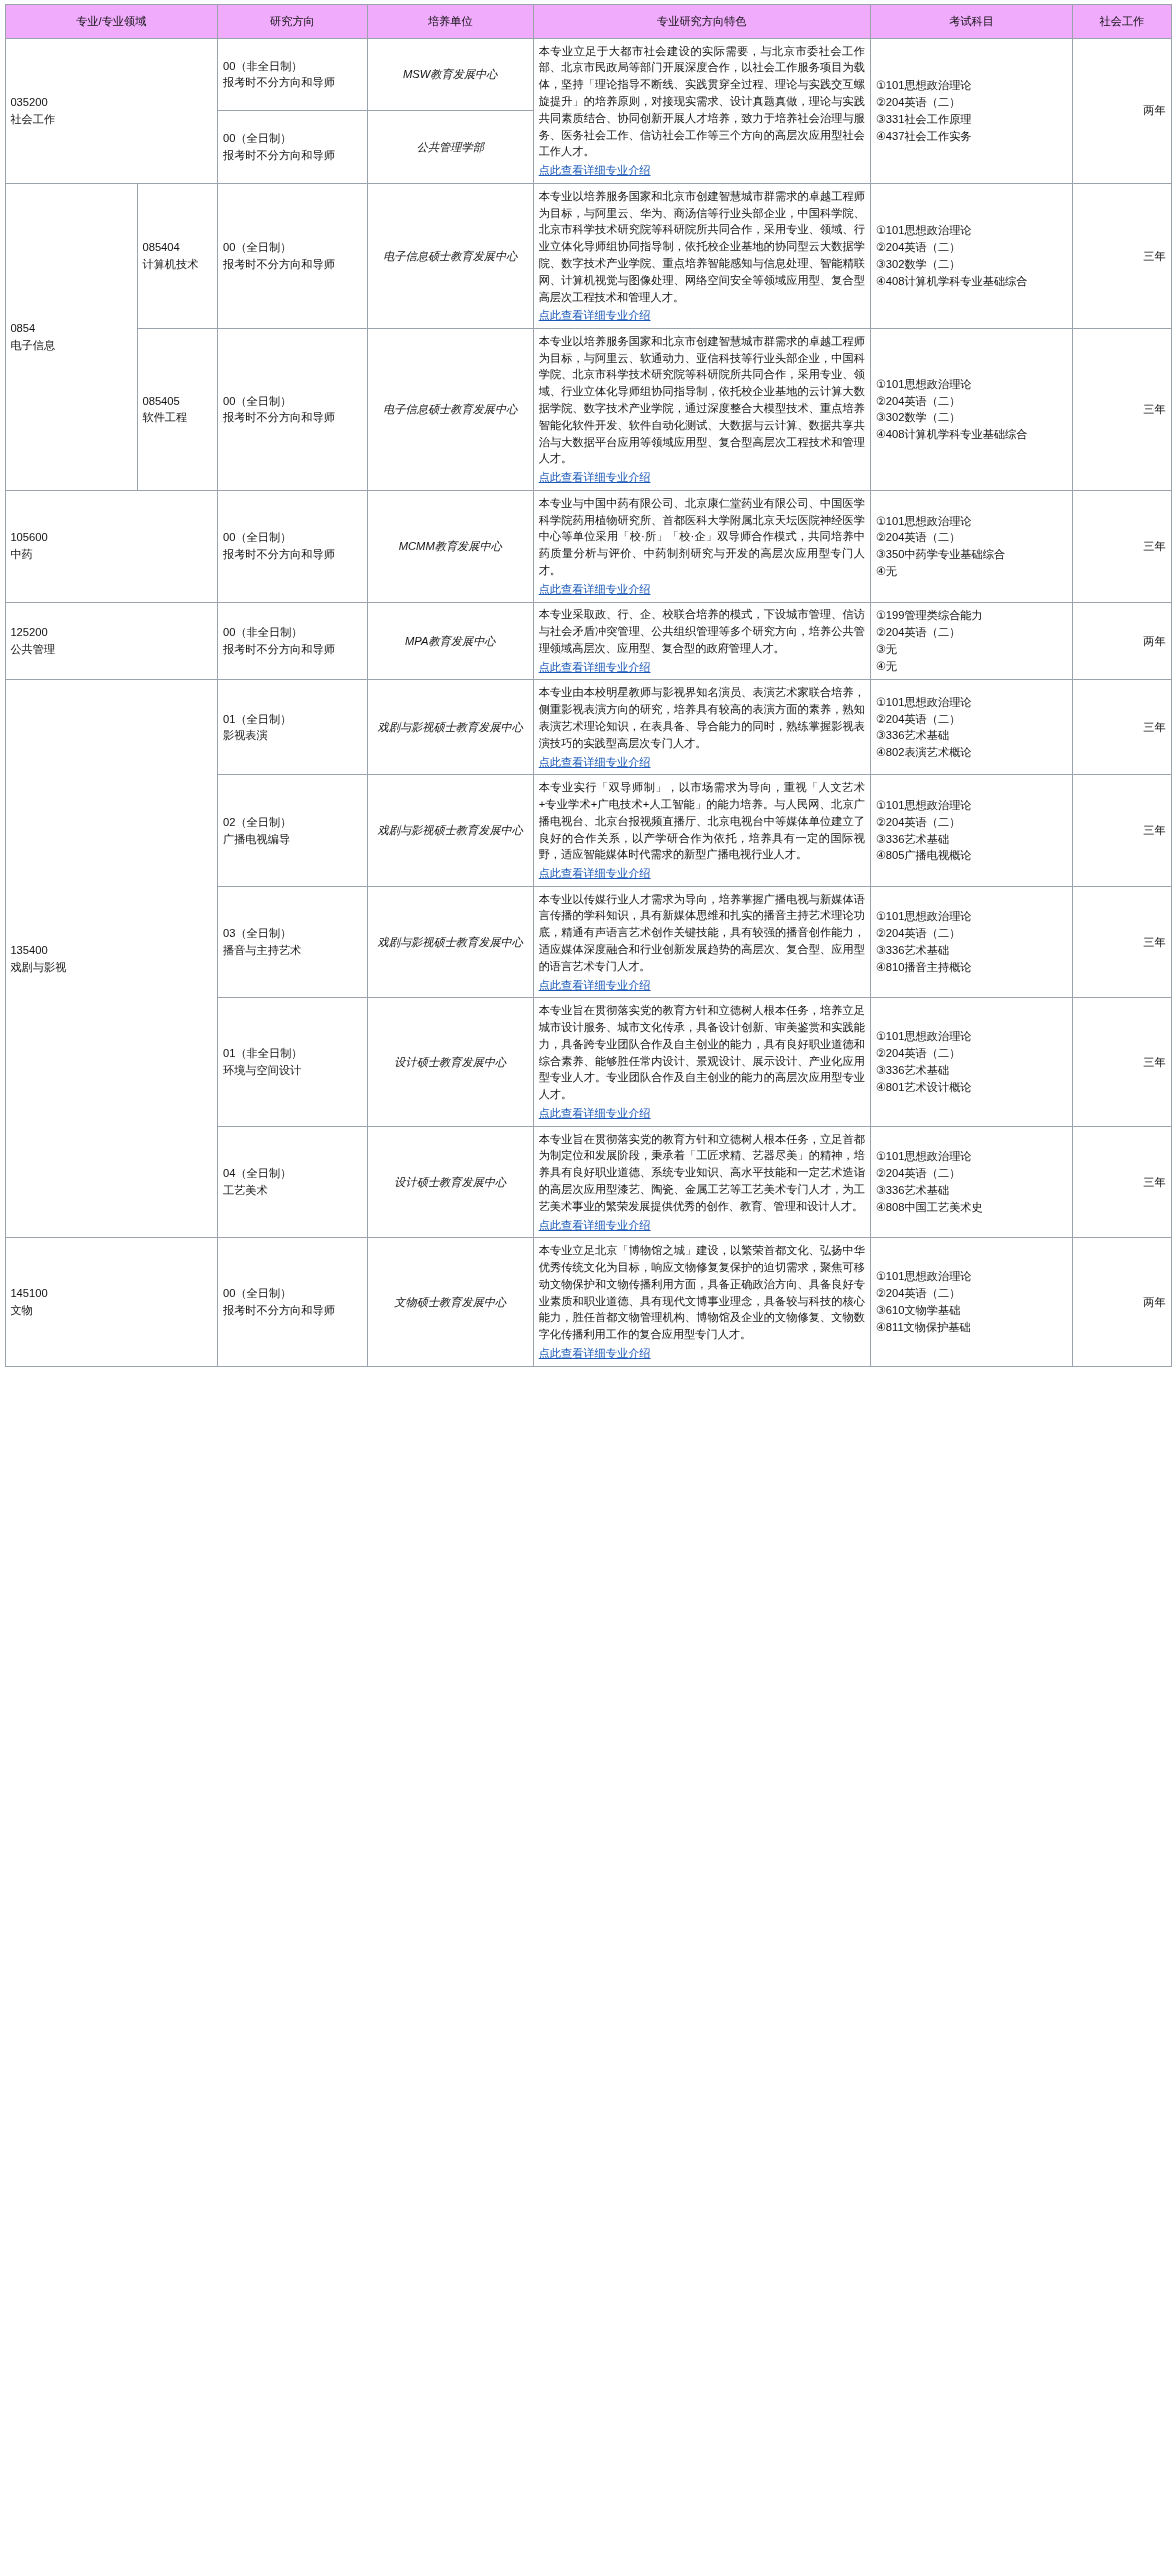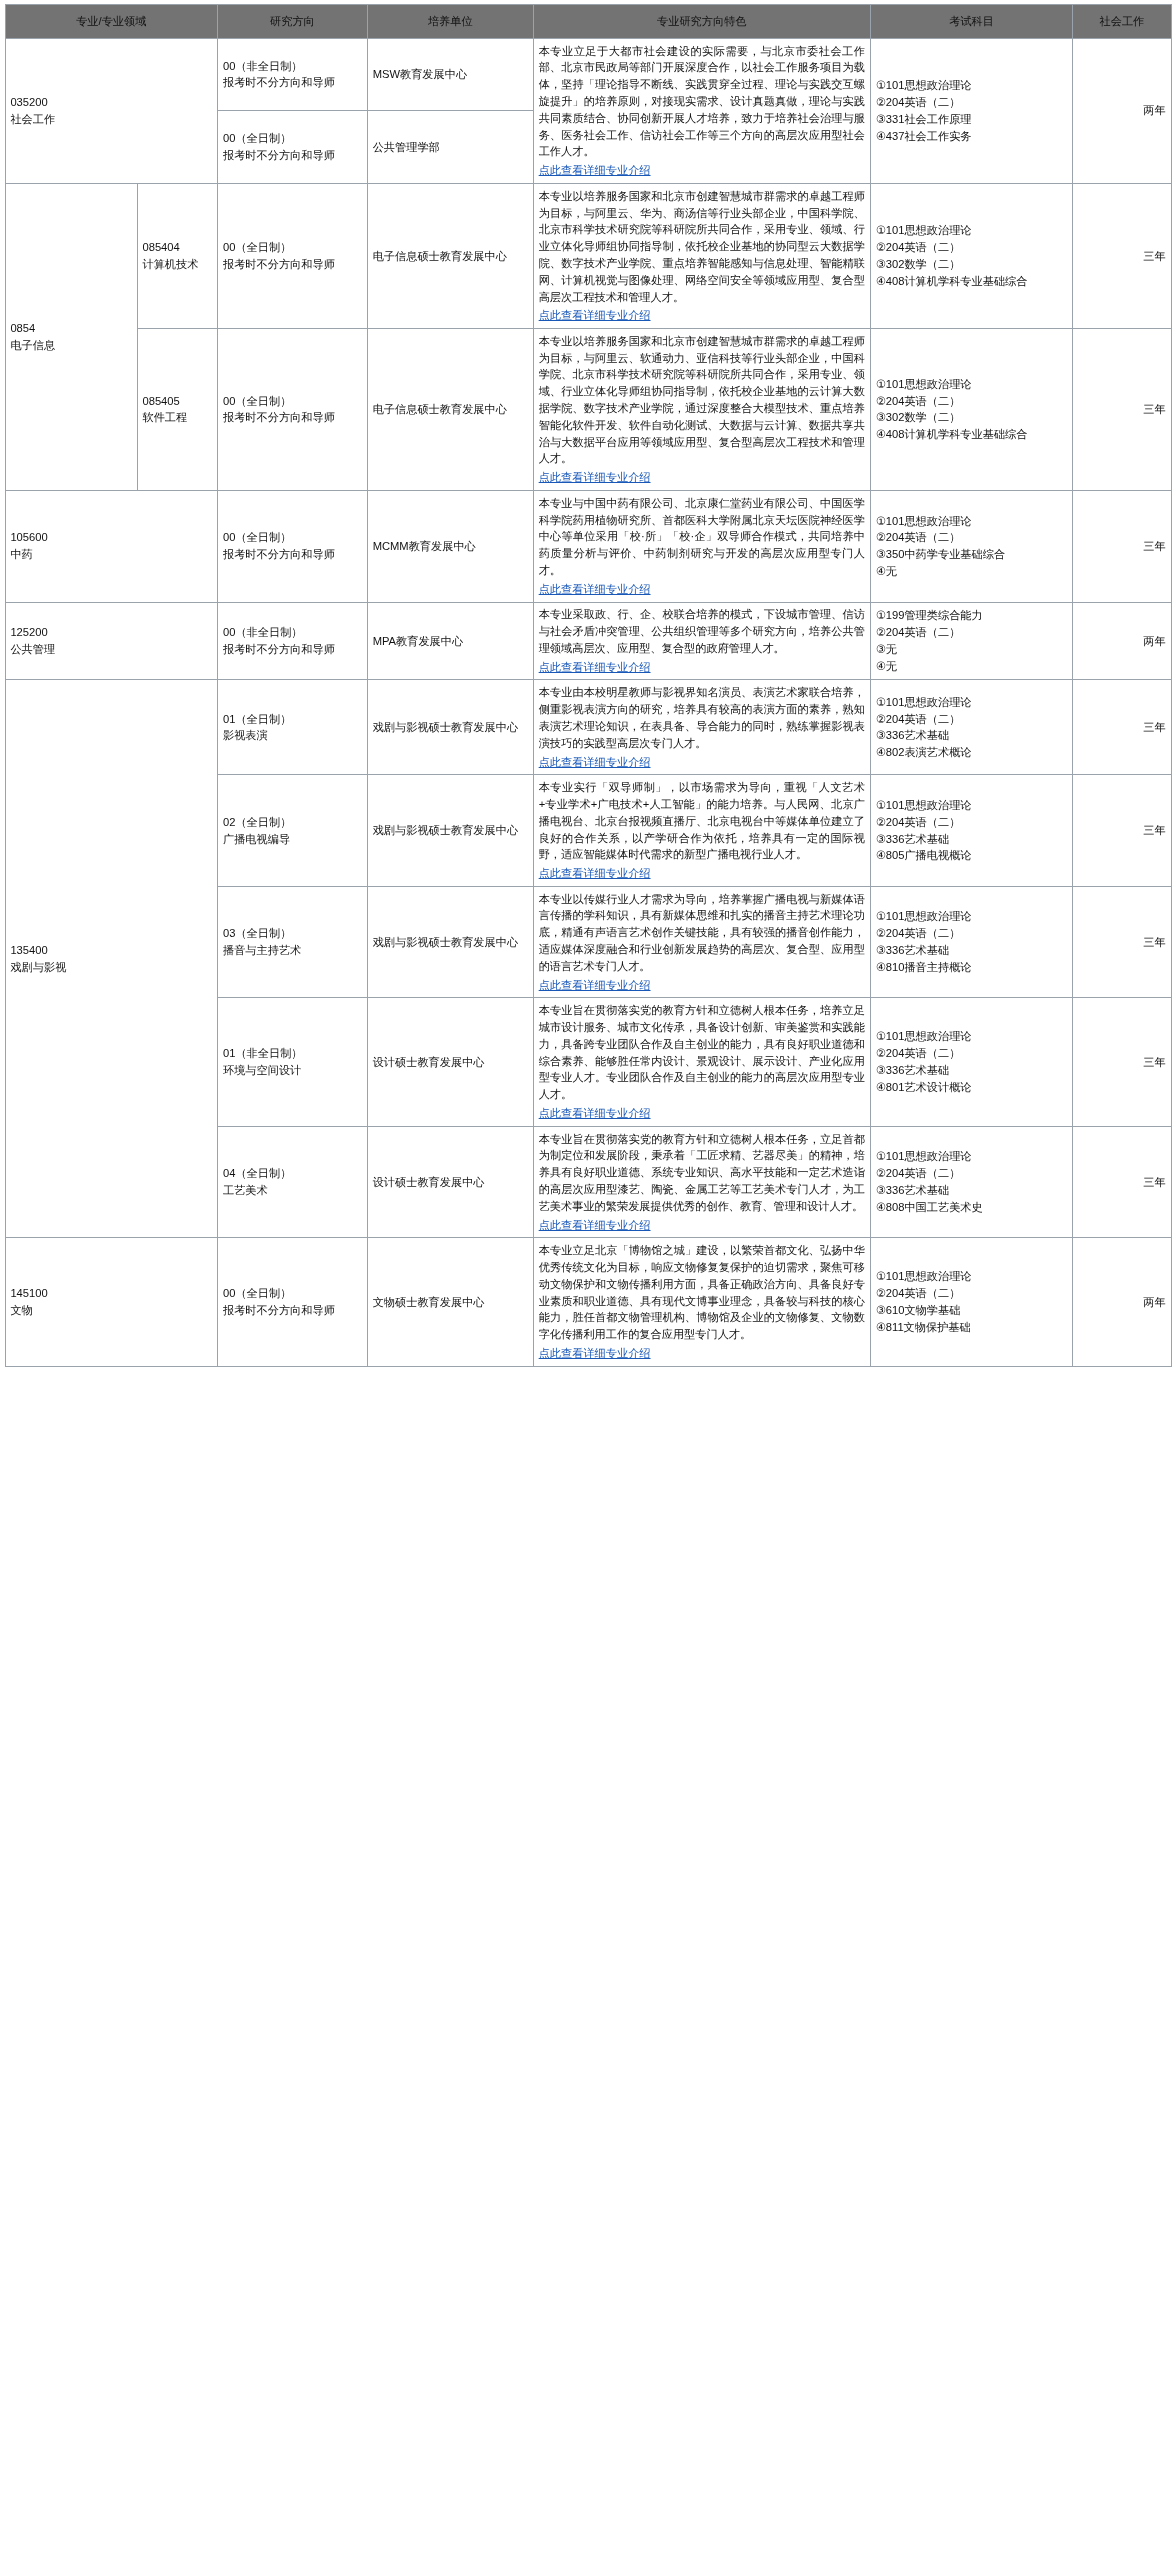--- a/index.html
+++ b/index.html
@@ -19,21 +19,21 @@
   }
   table.major-table td, table.major-table th {
     border: 1px solid #9aa3ab;
     vertical-align: middle;
     padding: 3.9px 4.9px;
     font-size: 11.2px;
     color: #111;
     line-height: 1.5;
   }
   thead th {
-    background: #737373;
+    background: #f0abfc;
     text-align: center;
     font-weight: normal;
     font-size: 11.7px;
     height: 25px;
     padding: 4.9px 3.9px;
   }
   .col-code   { width: 105px; }
   .col-field  { width: 64px; }
   .col-dir    { width: 119px; }
   .col-unit   { width: 132px; }
@@ -53,23 +53,24 @@
     font-size: 11.2px;
     line-height: 1.7;
   }
   td.dir-cell {
     text-align: left;
     padding-left: 7.8px;
     font-size: 11.2px;
     line-height: 1.7;
   }
   td.unit-cell {
-    text-align: left;
+    text-align: center;
     padding-left: 5.9px;
     font-size: 11.2px;
+    font-style: italic;
   }
   td.feature-cell {
     text-align: justify;
     font-size: 11.2px;
     line-height: 1.52;
     padding: 4.9px 6.8px 3.9px 6.8px;
     vertical-align: top;
   }
   td.exam-cell {
     text-align: left;

